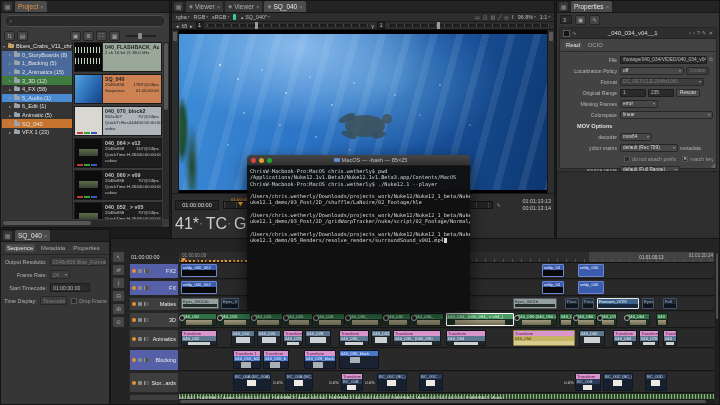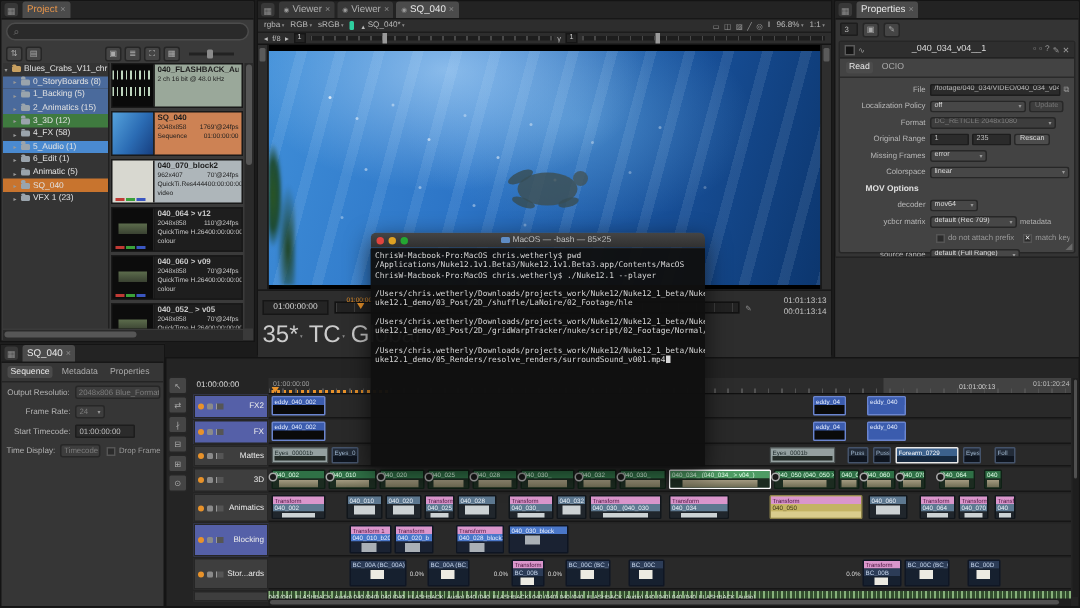--- a/index.html
+++ b/index.html
@@ -517,21 +517,21 @@
           <span class="smark"></span>
         </div>
         <span class="vicon">✎</span>
         <div>
           <div class="vtc">01:01:13:13</div>
           <div class="vtc">00:01:13:14</div>
         </div>
       </div>
       <div class="vrow2">
         <span class="vdd">
-            <span>35*</span>
+            <span>41*</span>
             <span class="caret">▾</span>
           </span>
         <span class="vdd">
             <span>TC</span>
             <span class="caret">▾</span>
           </span>
         <span class="vdd">
             <span>Global</span>
             <span class="caret">▾</span>
           </span>

